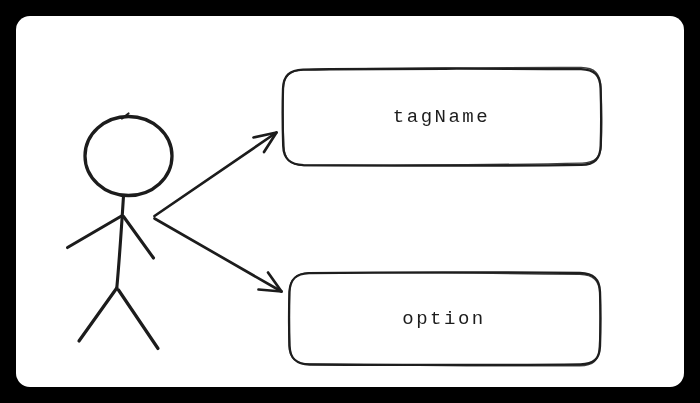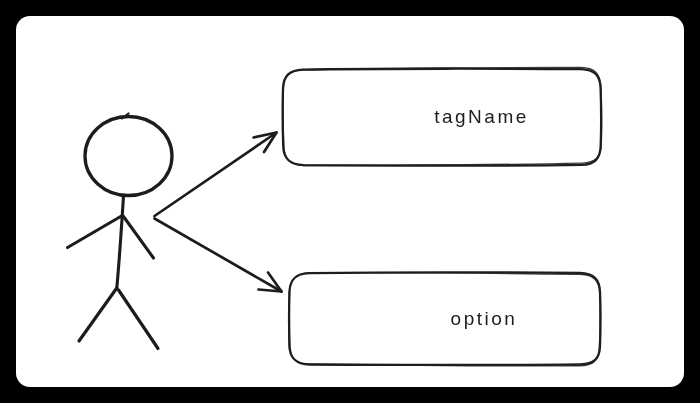--- a/index.html
+++ b/index.html
@@ -29,27 +29,26 @@
     left: 0;
     top: 0;
     width: 700px;
     height: 403px;
   }
   .node-label {
     position: absolute;
     display: flex;
     align-items: center;
     justify-content: center;
-    font-family: Liberation Sans, sans-serif;
+    font-family: Liberation Mono, monospace;
     font-size: 19px;
     letter-spacing: 2.5px;
     color: #1d1d1d;
     font-weight: 500;
     pointer-events: none;
-    padding-left: 40px;
   }
   .label-tagname { left: 282px; top: 68px;  width: 319px; height: 98px; }
   .label-option  { left: 288px; top: 272px; width: 312px; height: 93px; }
 </style>
 </head>
 <body>
 
 <div class="frame">
   <div class="canvas"></div>
 

